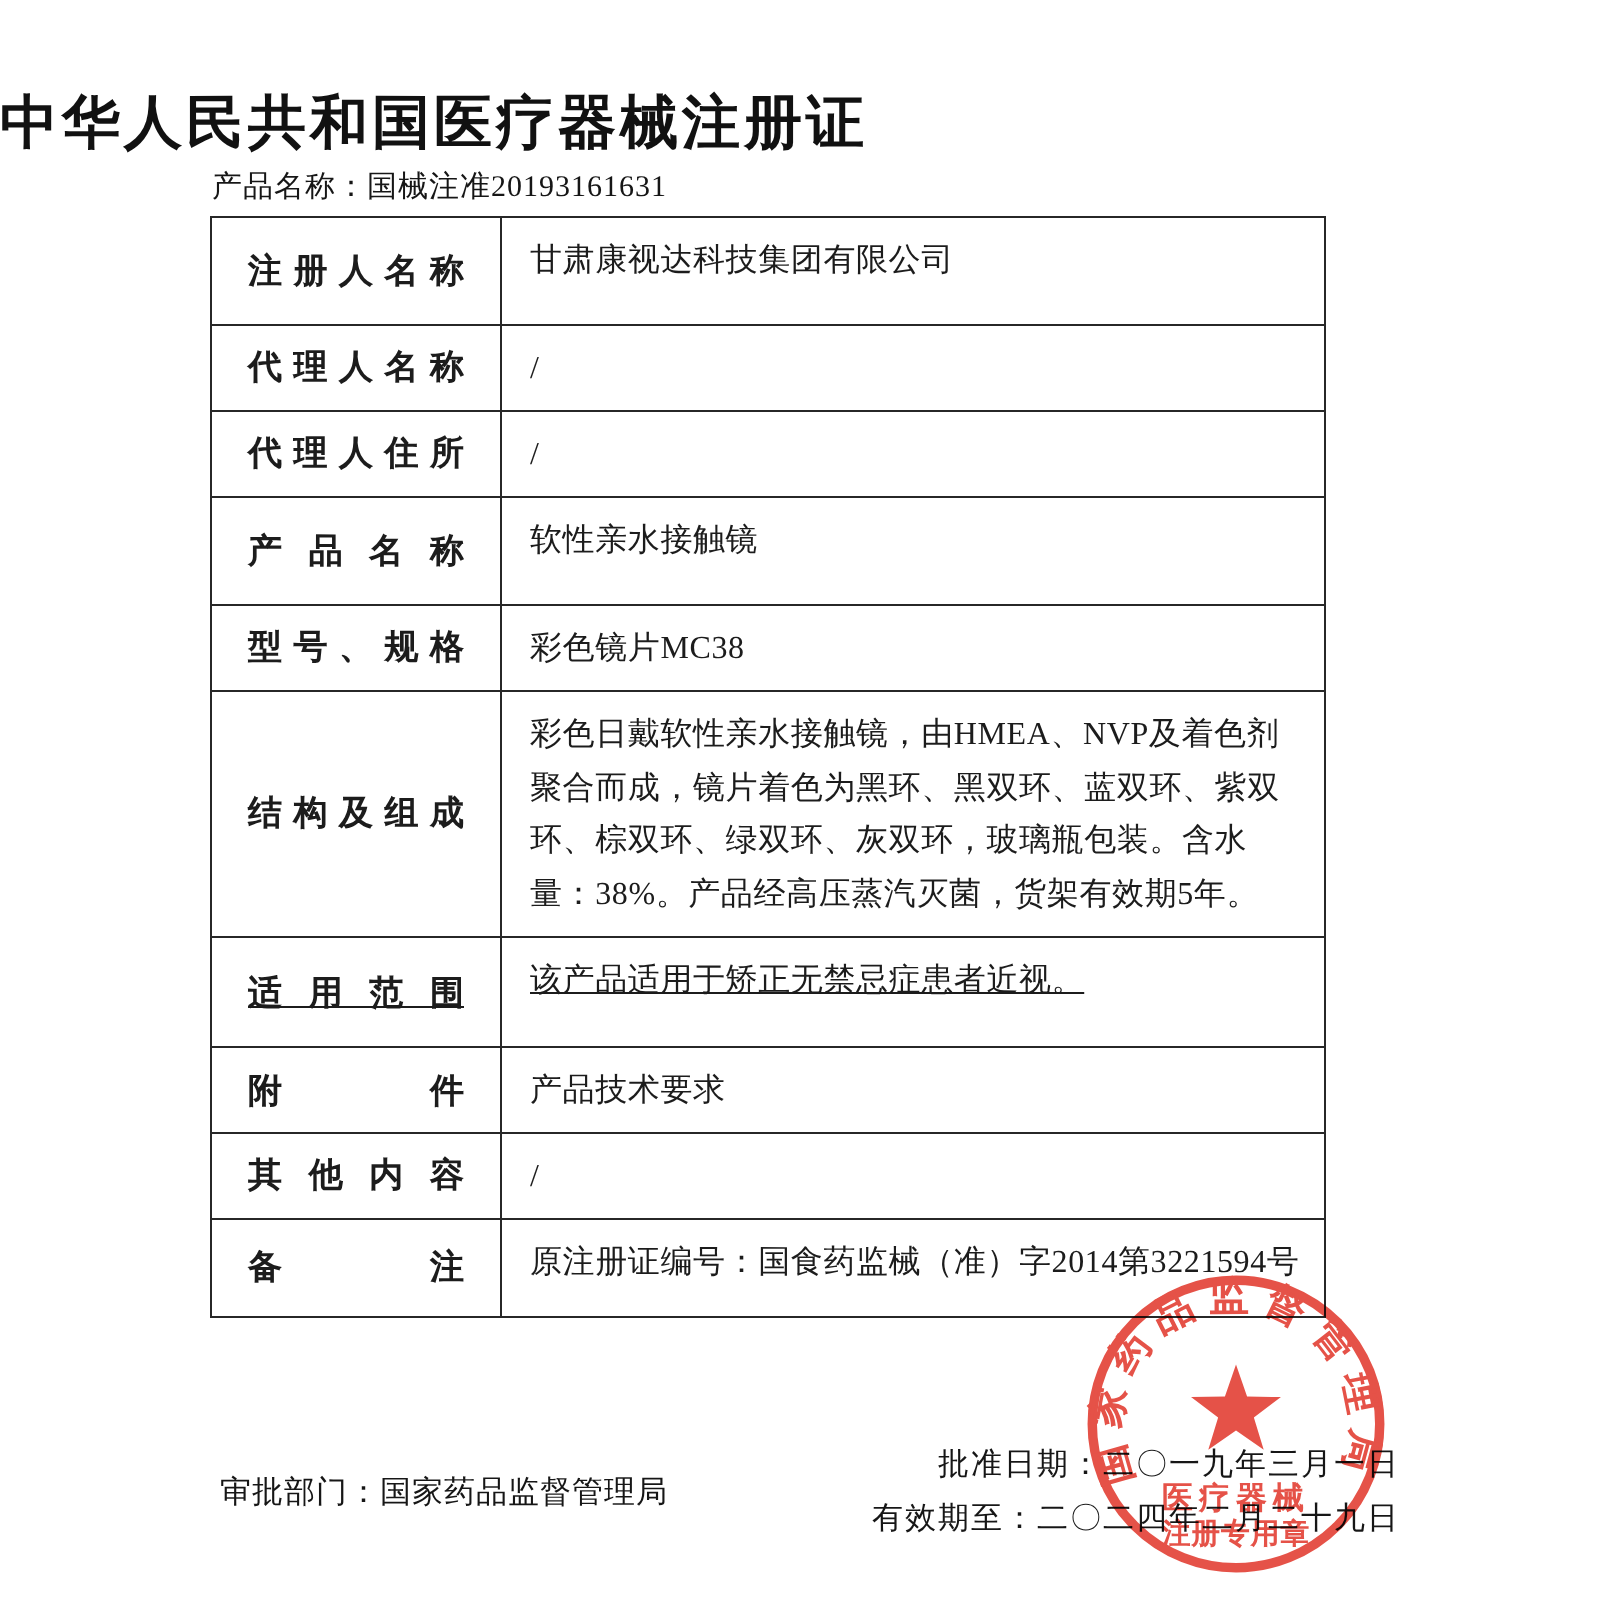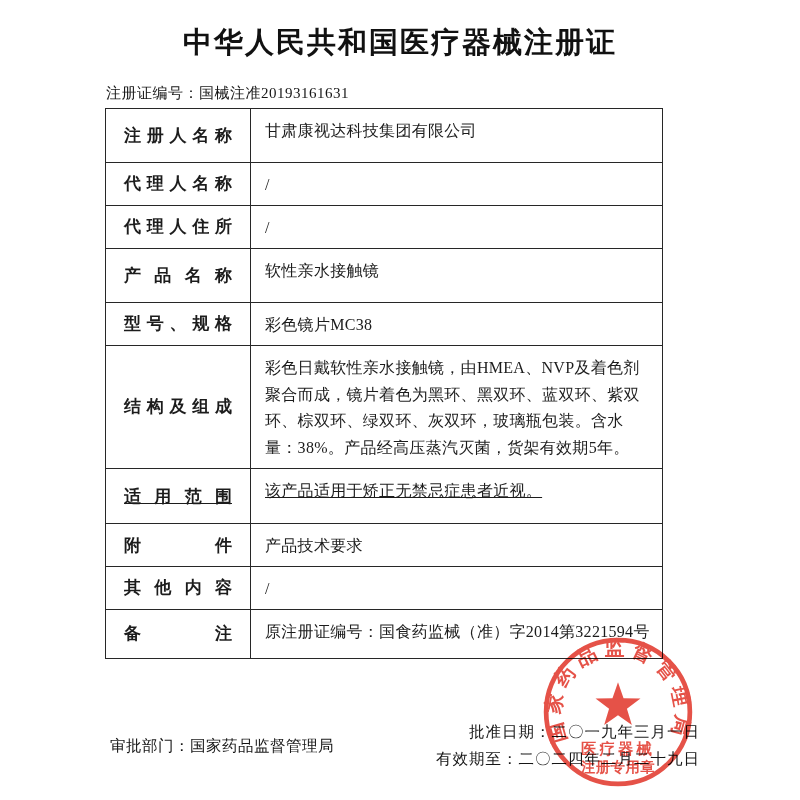--- a/index.html
+++ b/index.html
@@ -10,24 +10,24 @@
   }
   .page {
     position: relative;
     width: 800px;
     height: 800px;
     background: #ffffff;
     overflow: hidden;
   }
   .doc-title {
     position: absolute;
-    top: 23px;
+    top: 42px;
     left: 0;
     width: 800px;
-    text-align: center;
+    text-align: left;
     font-size: 29px;
     font-weight: bold;
     letter-spacing: 2px;
     color: #111;
   }
   .reg-line {
     position: absolute;
     top: 84px;
     left: 106px;
     font-size: 15px;
@@ -110,21 +110,21 @@
   }
   .seal text { font-family: "Liberation Sans", "DejaVu Sans", sans-serif; font-weight: bold; }
 </style>
 </head>
 <body>
 
 <div class="page">
 
   <div class="doc-title">中华人民共和国医疗器械注册证</div>
 
-  <div class="reg-line"><span>注册证编号：</span><span>国械注准20193161631</span></div>
+  <div class="reg-line"><span>产品名称：</span><span>国械注准20193161631</span></div>
 
   <table class="cert">
     <tbody>
       <tr class="r1">
         <td class="lbl">
             <span>注册人名称</span>
           </td>
         <td class="val">甘肃康视达科技集团有限公司</td>
       </tr>
       <tr class="r4">

